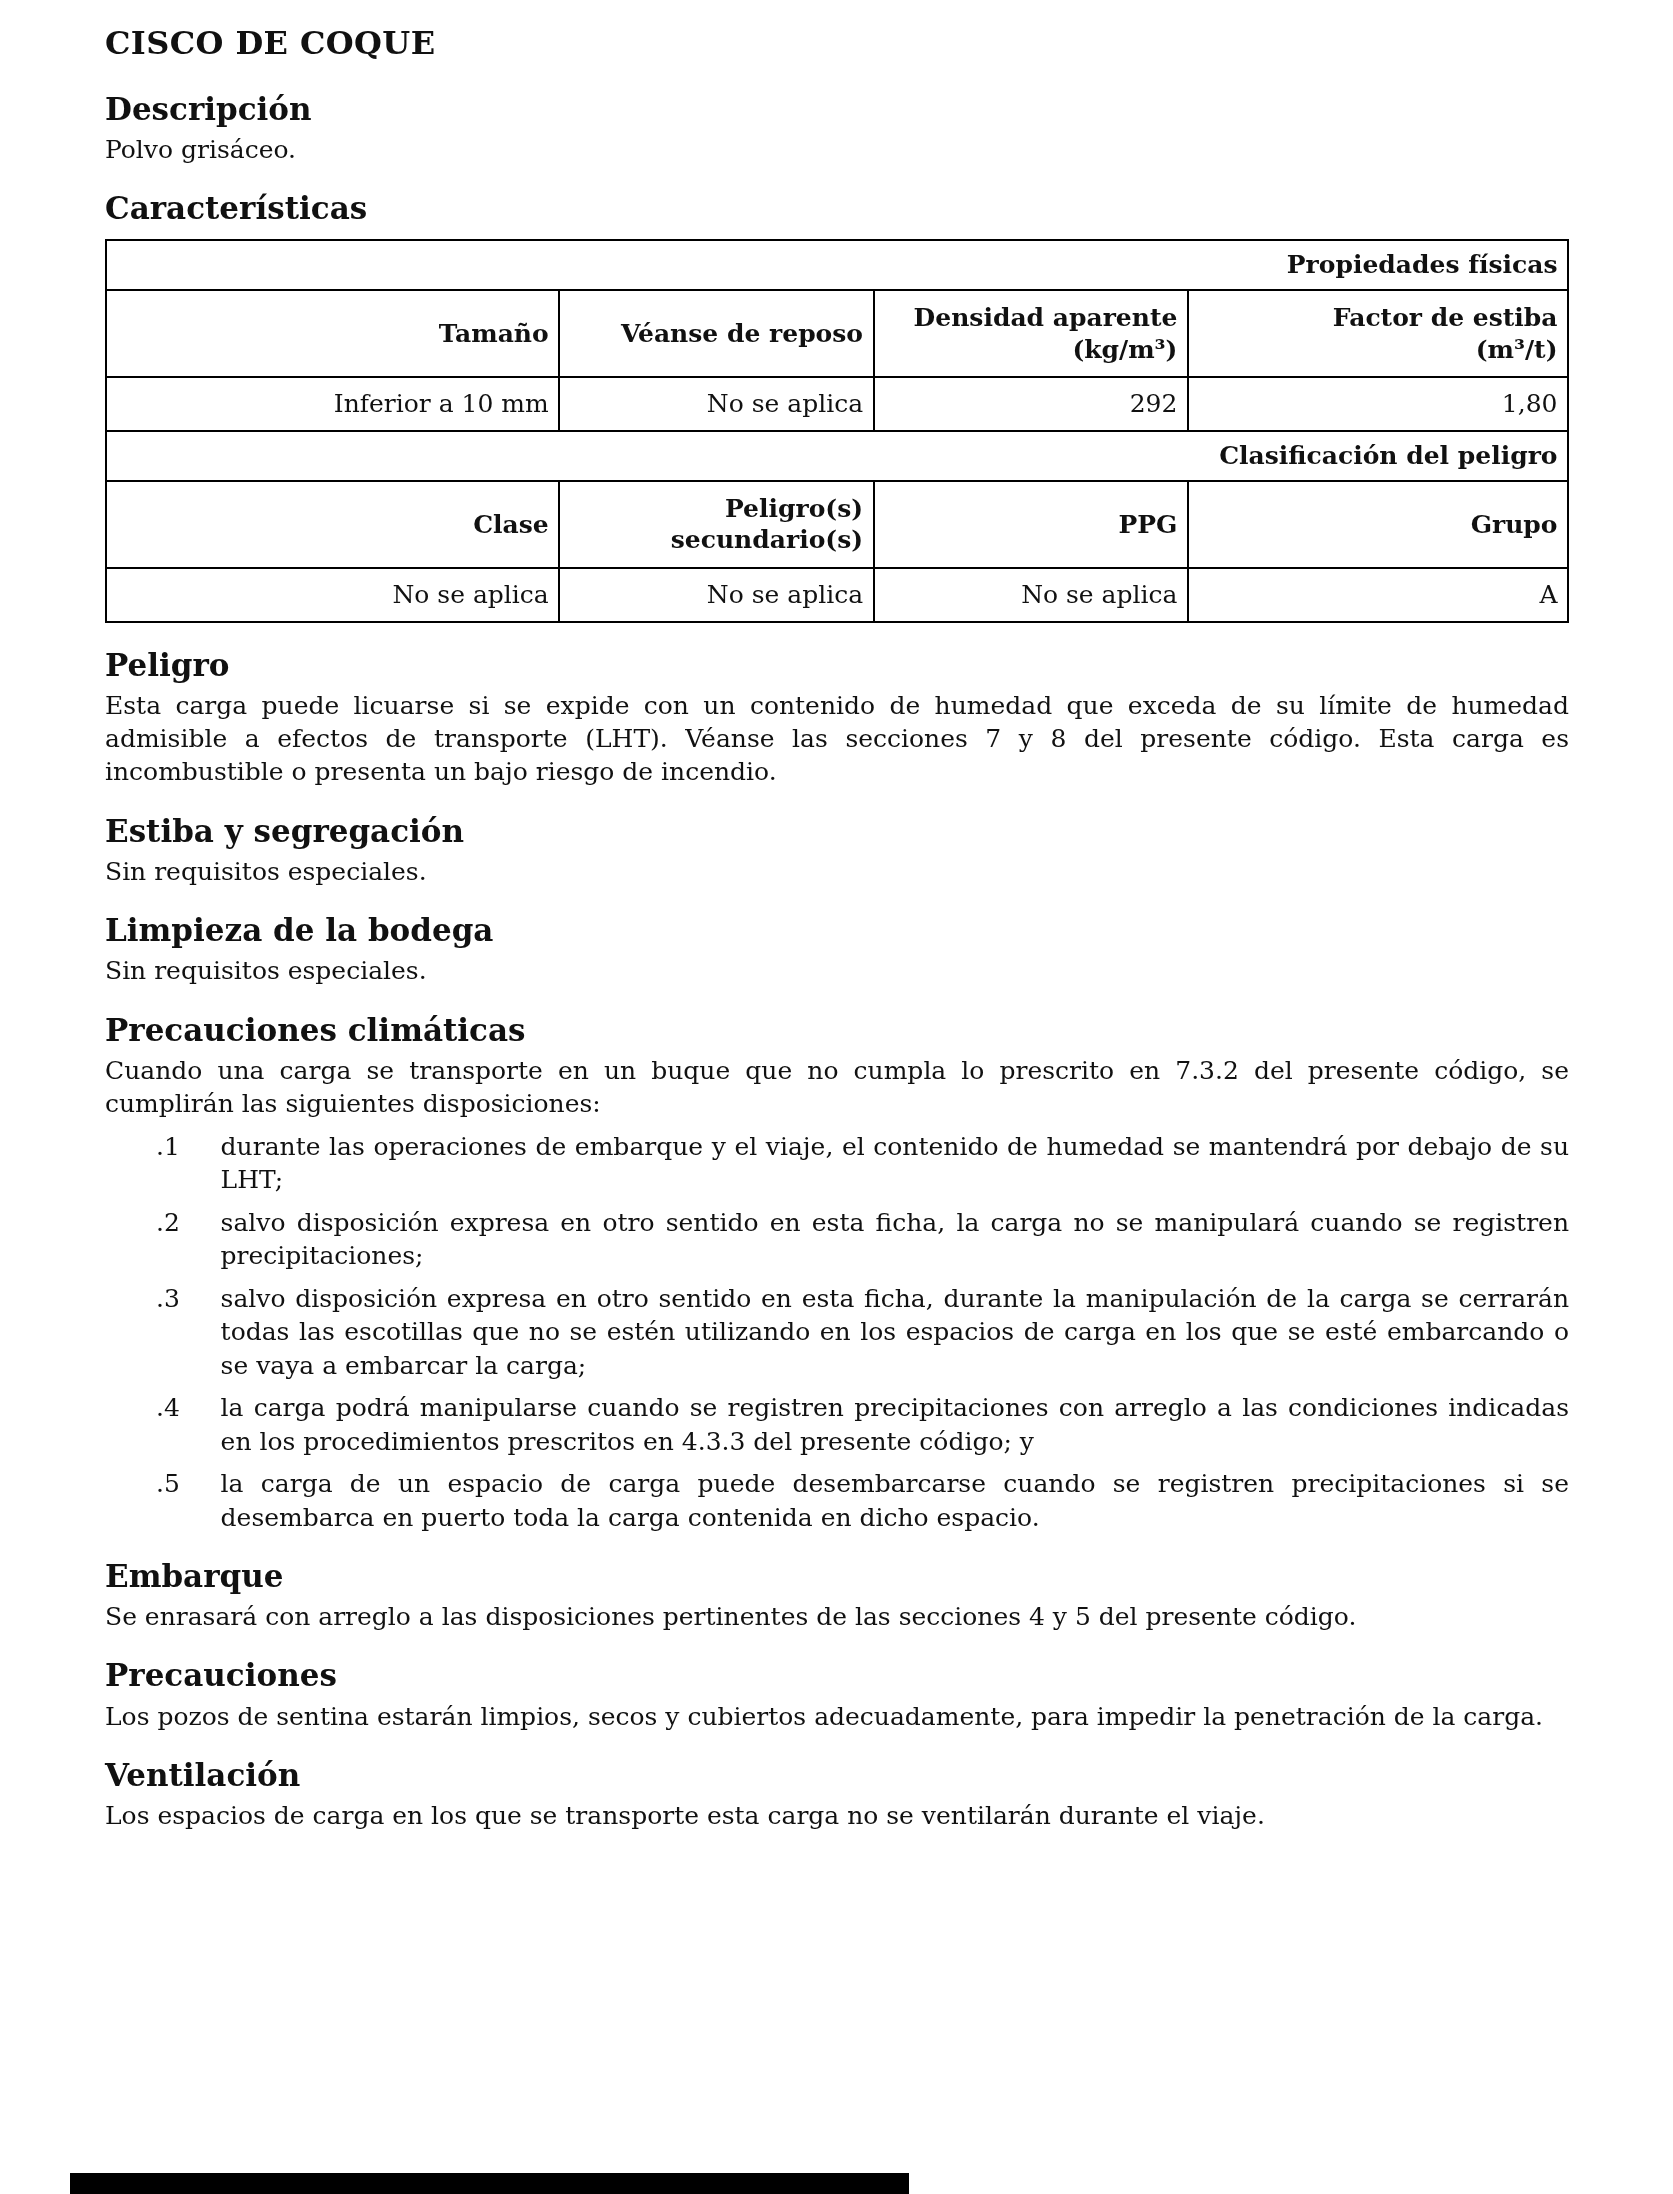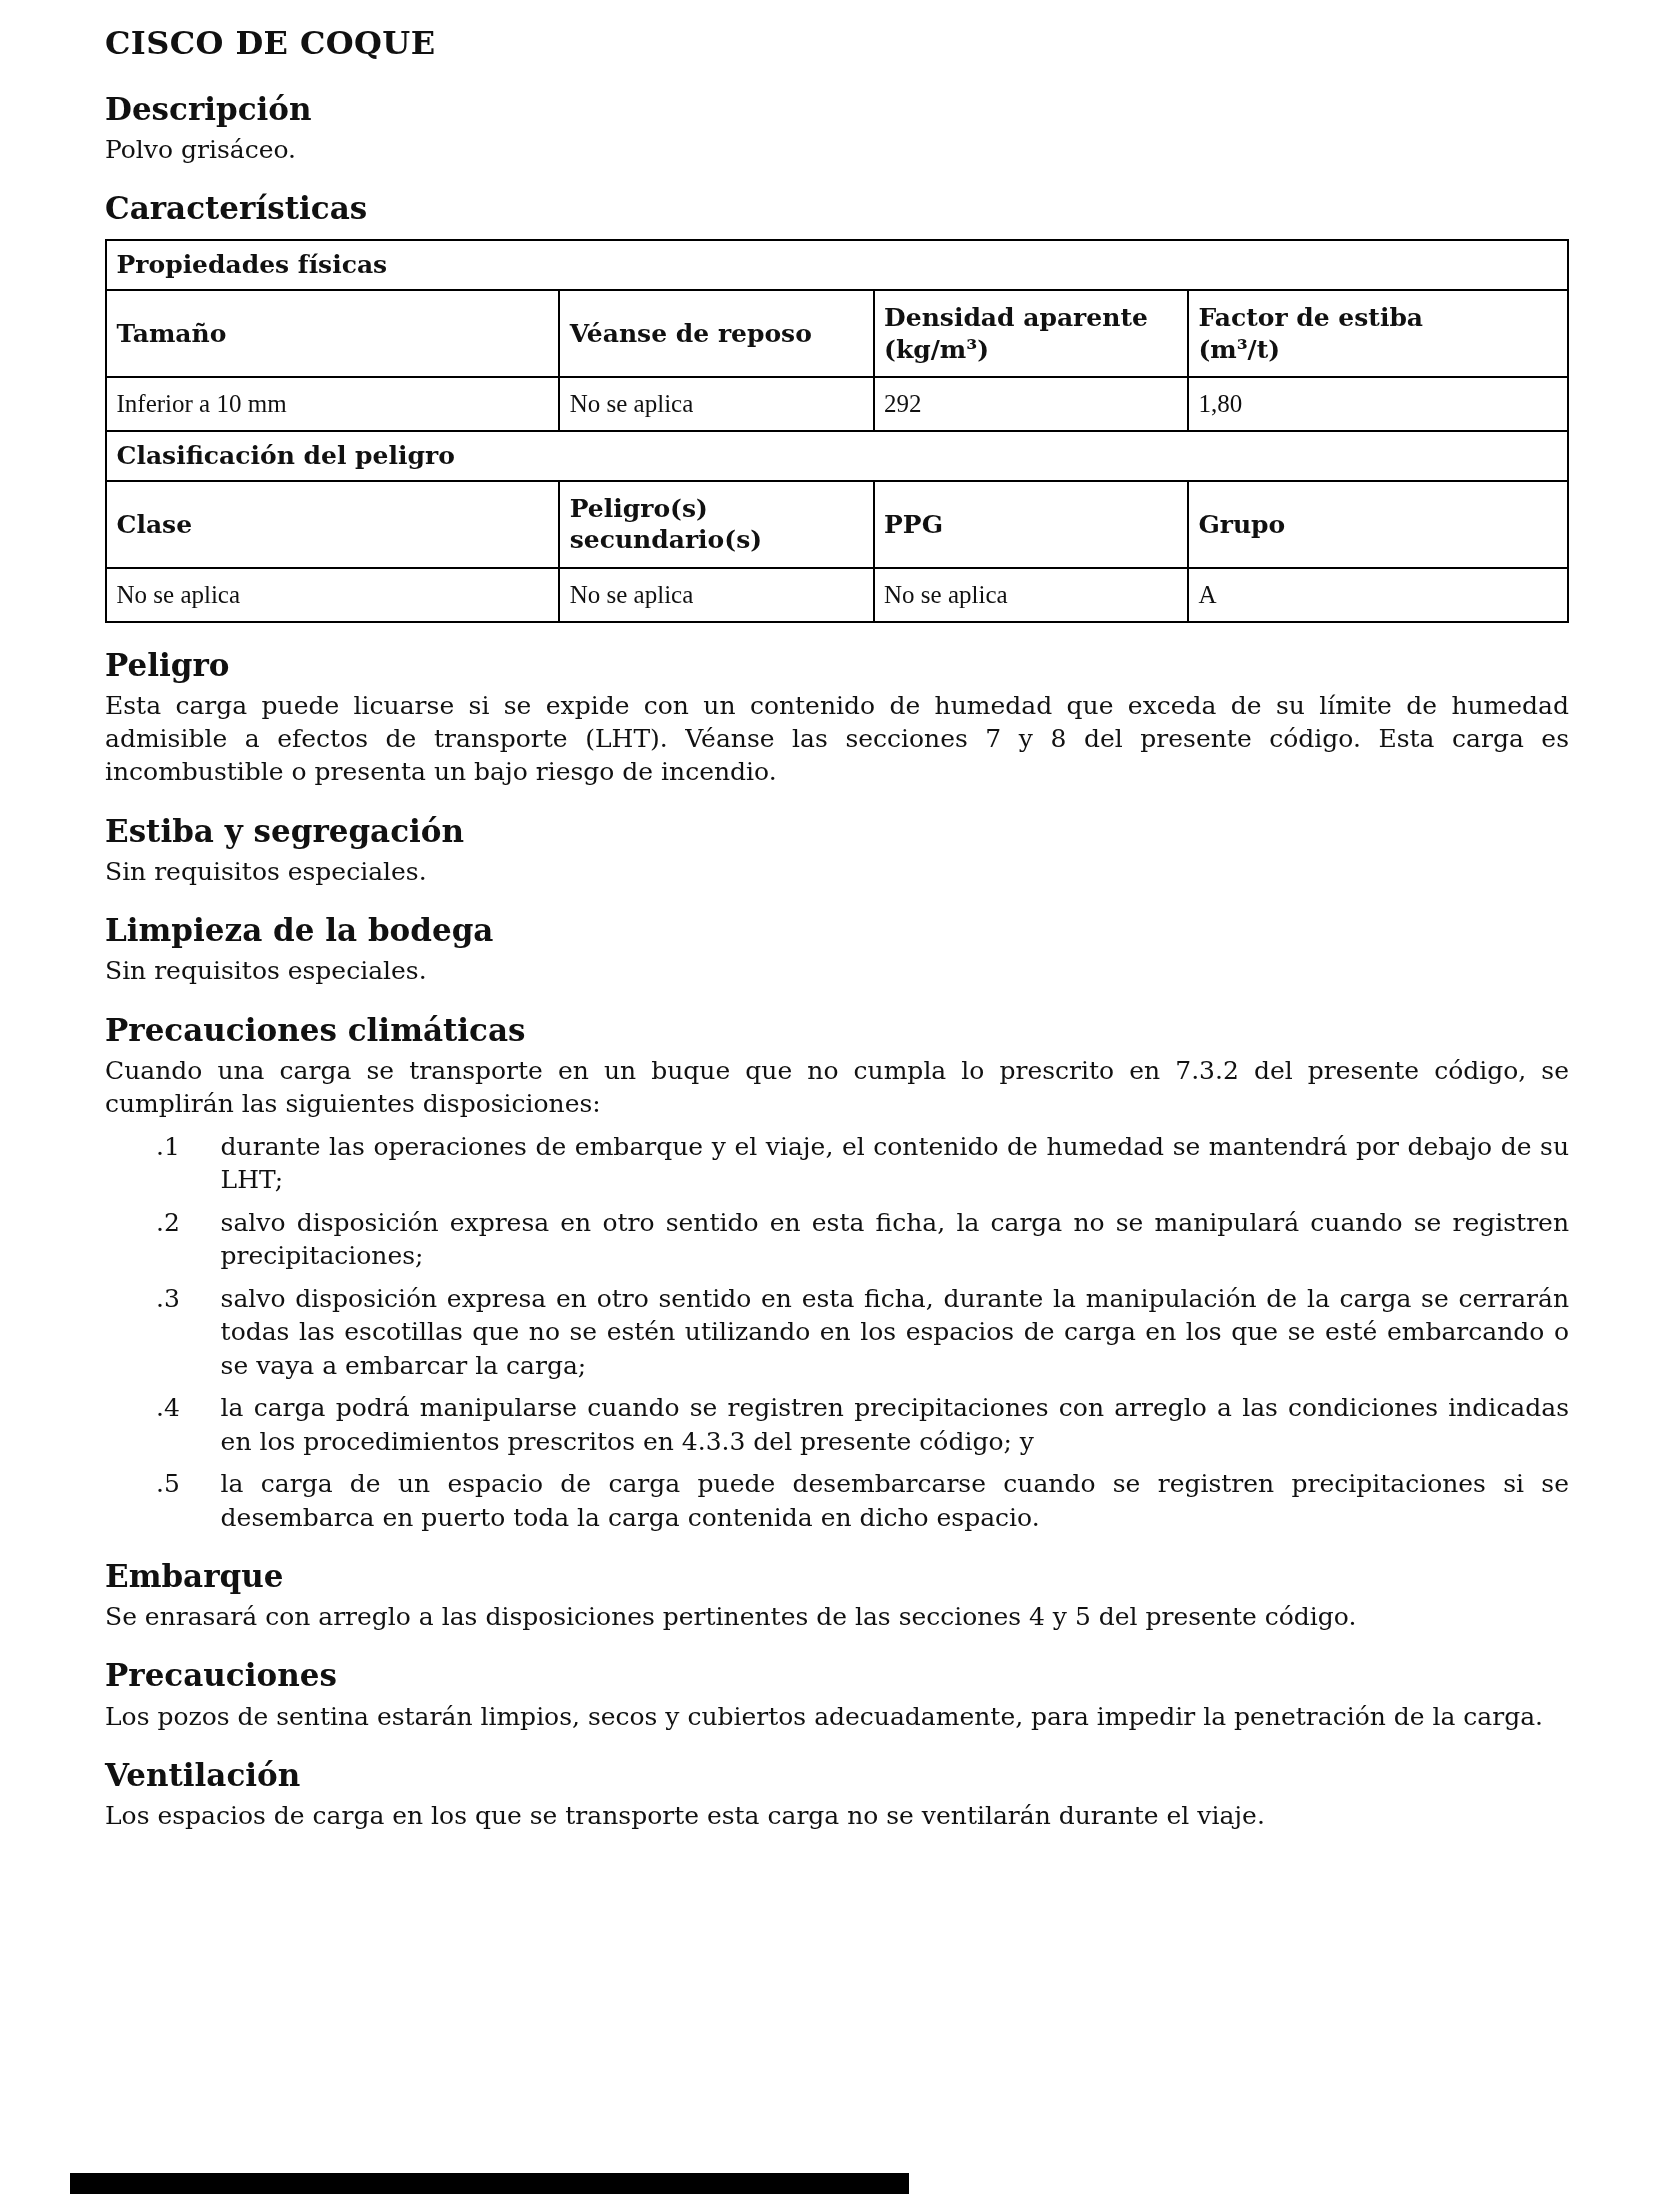--- a/index.html
+++ b/index.html
@@ -22,26 +22,26 @@
     font-size:31px; font-weight:bold; margin-bottom:6.3px;
   }
   .para {
     font-size:25px; line-height:1.33; text-align:justify;
   }
   .char-table {
     width:100%; border-collapse:collapse; margin-top:12.6px;
     font-size:25px; line-height:1.25;
   }
   .char-table td {
-    border:2.4px solid #000; text-align:left; vertical-align:middle;
+    border:2.4px solid #000; text-align:right; vertical-align:middle;
     padding:8px 9.5px;
   }
   .char-table td.band { font-weight:bold; padding:8.7px 9.5px; }
   .char-table tr.head td { font-weight:bold; white-space:pre-line; padding:11px 9.5px; }
-  .char-table tr.data td { padding:10.3px 9.5px;font-family:Liberation Serif, serif; }
+  .char-table tr.data td { padding:10.3px 9.5px; }
   .numlist { margin-top:4.7px; }
   .numitem { display:flex; margin-top:9.5px; }
   .numitem .marker {
     flex:0 0 44px; margin-left:51px;
     font-size:25px; line-height:1.33;
   }
   .numitem .itemtext {
     flex:1; font-size:25px; line-height:1.33; text-align:justify;
     padding-left:20.6px;
   }

